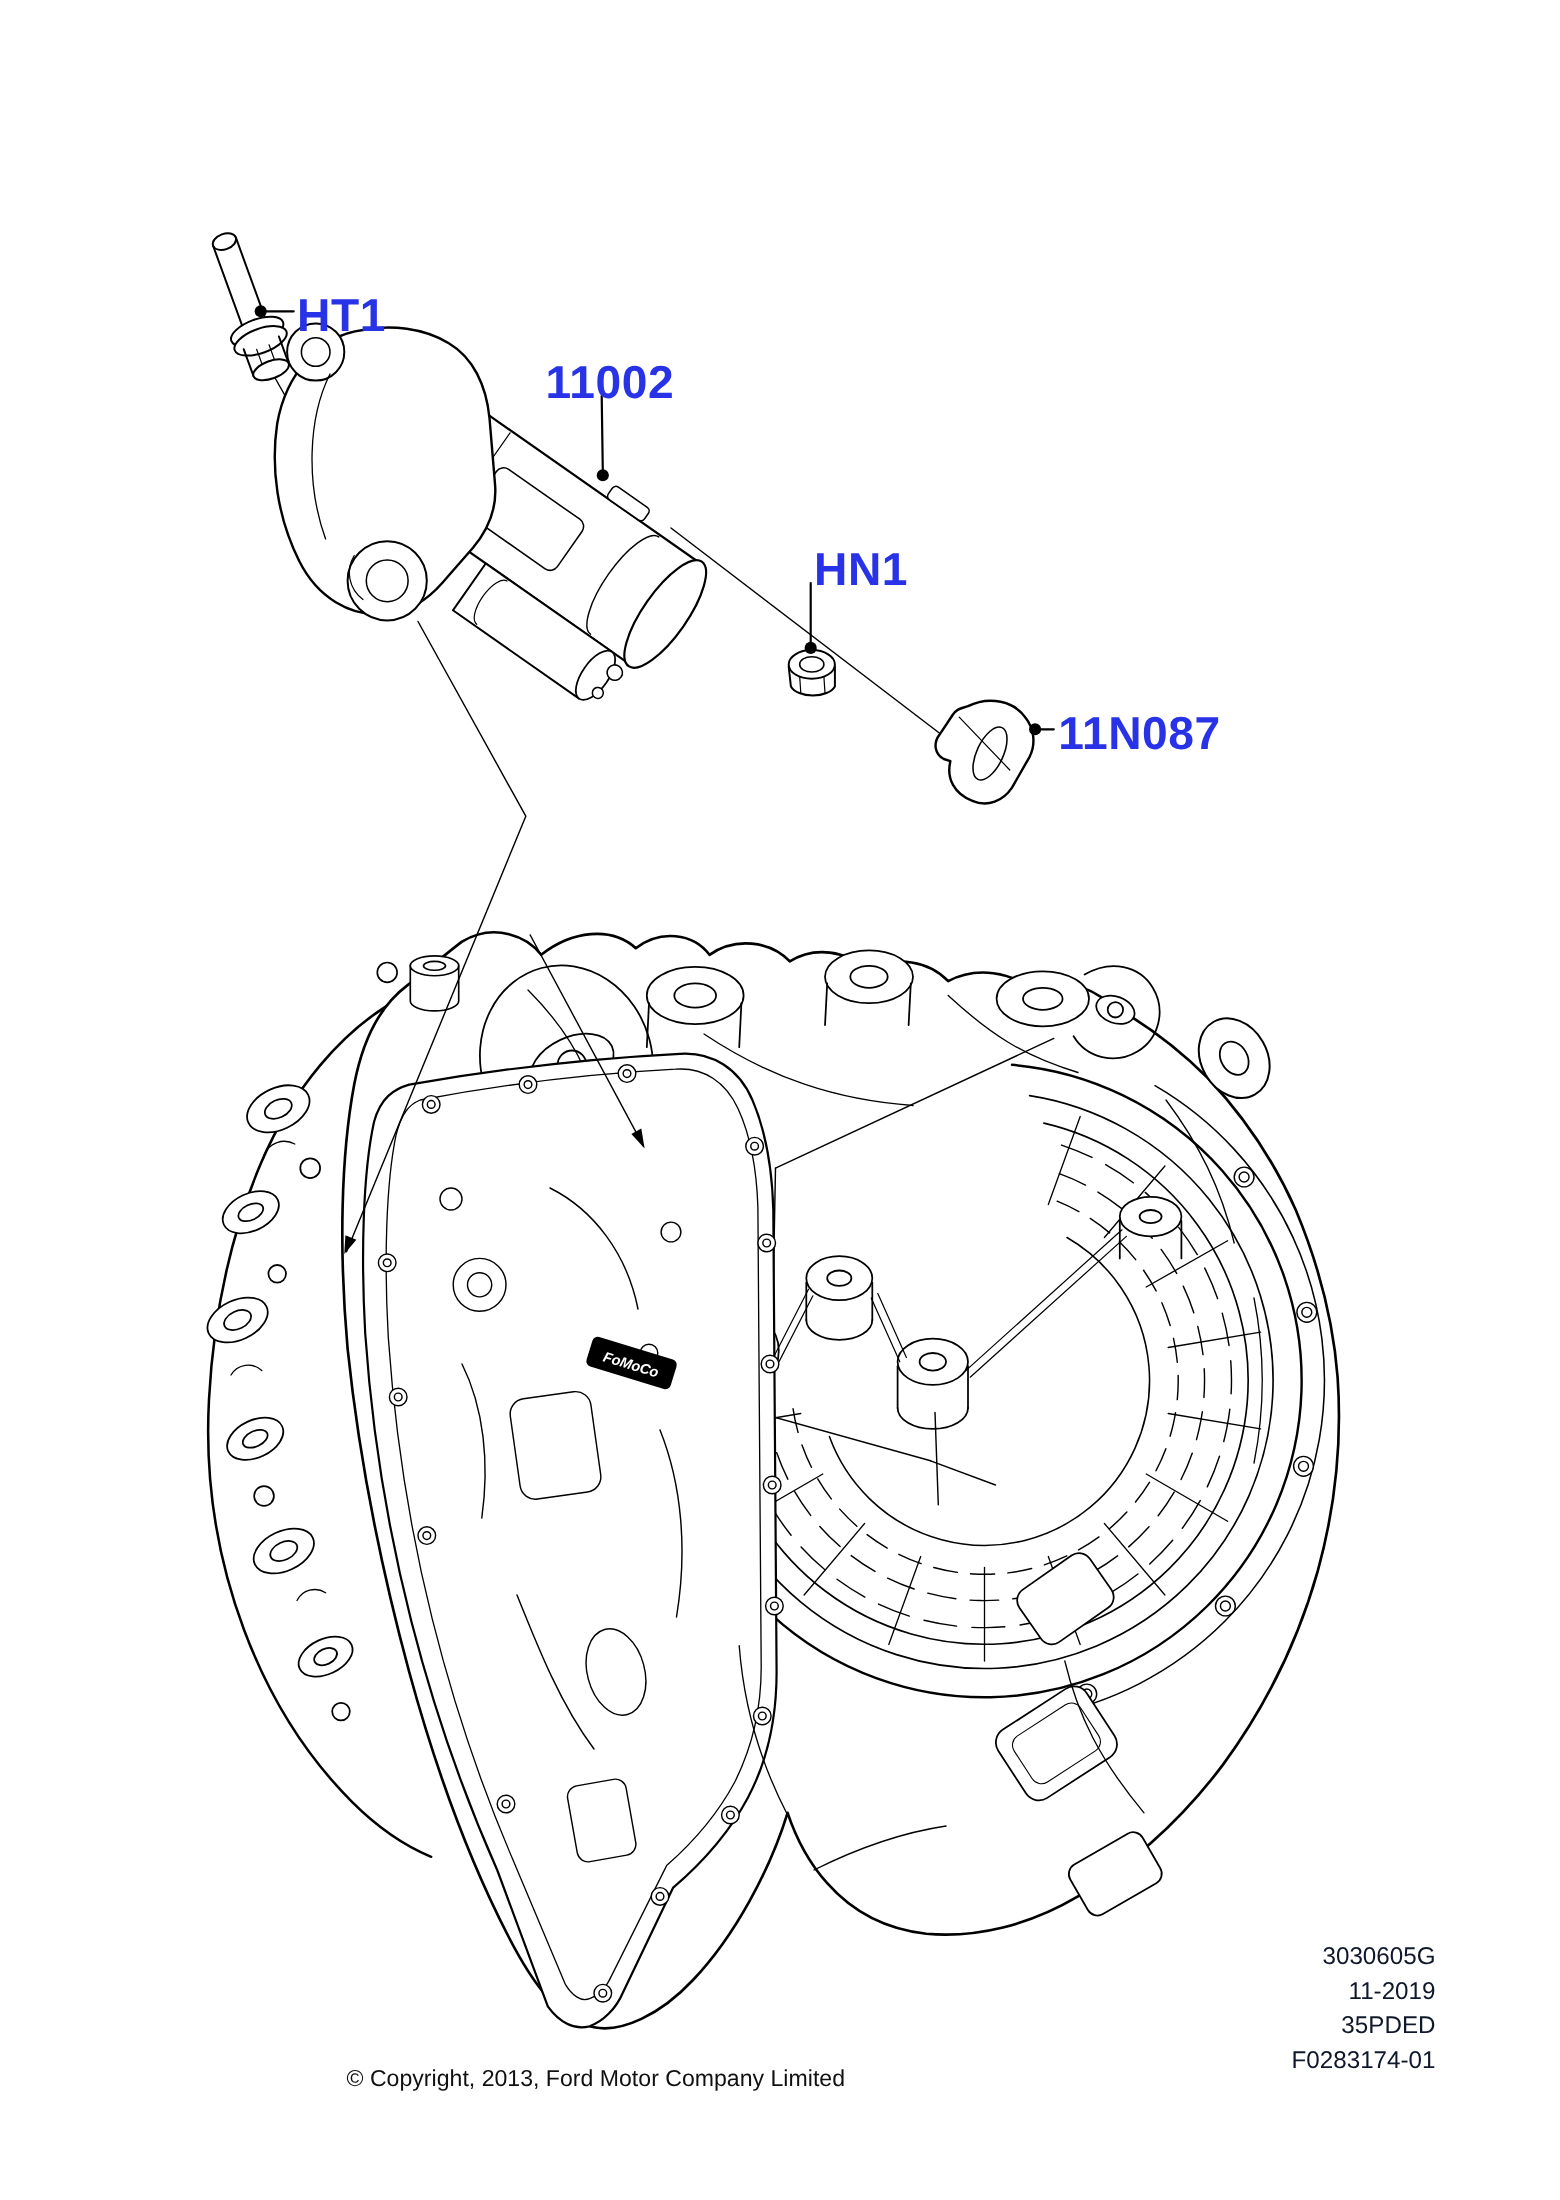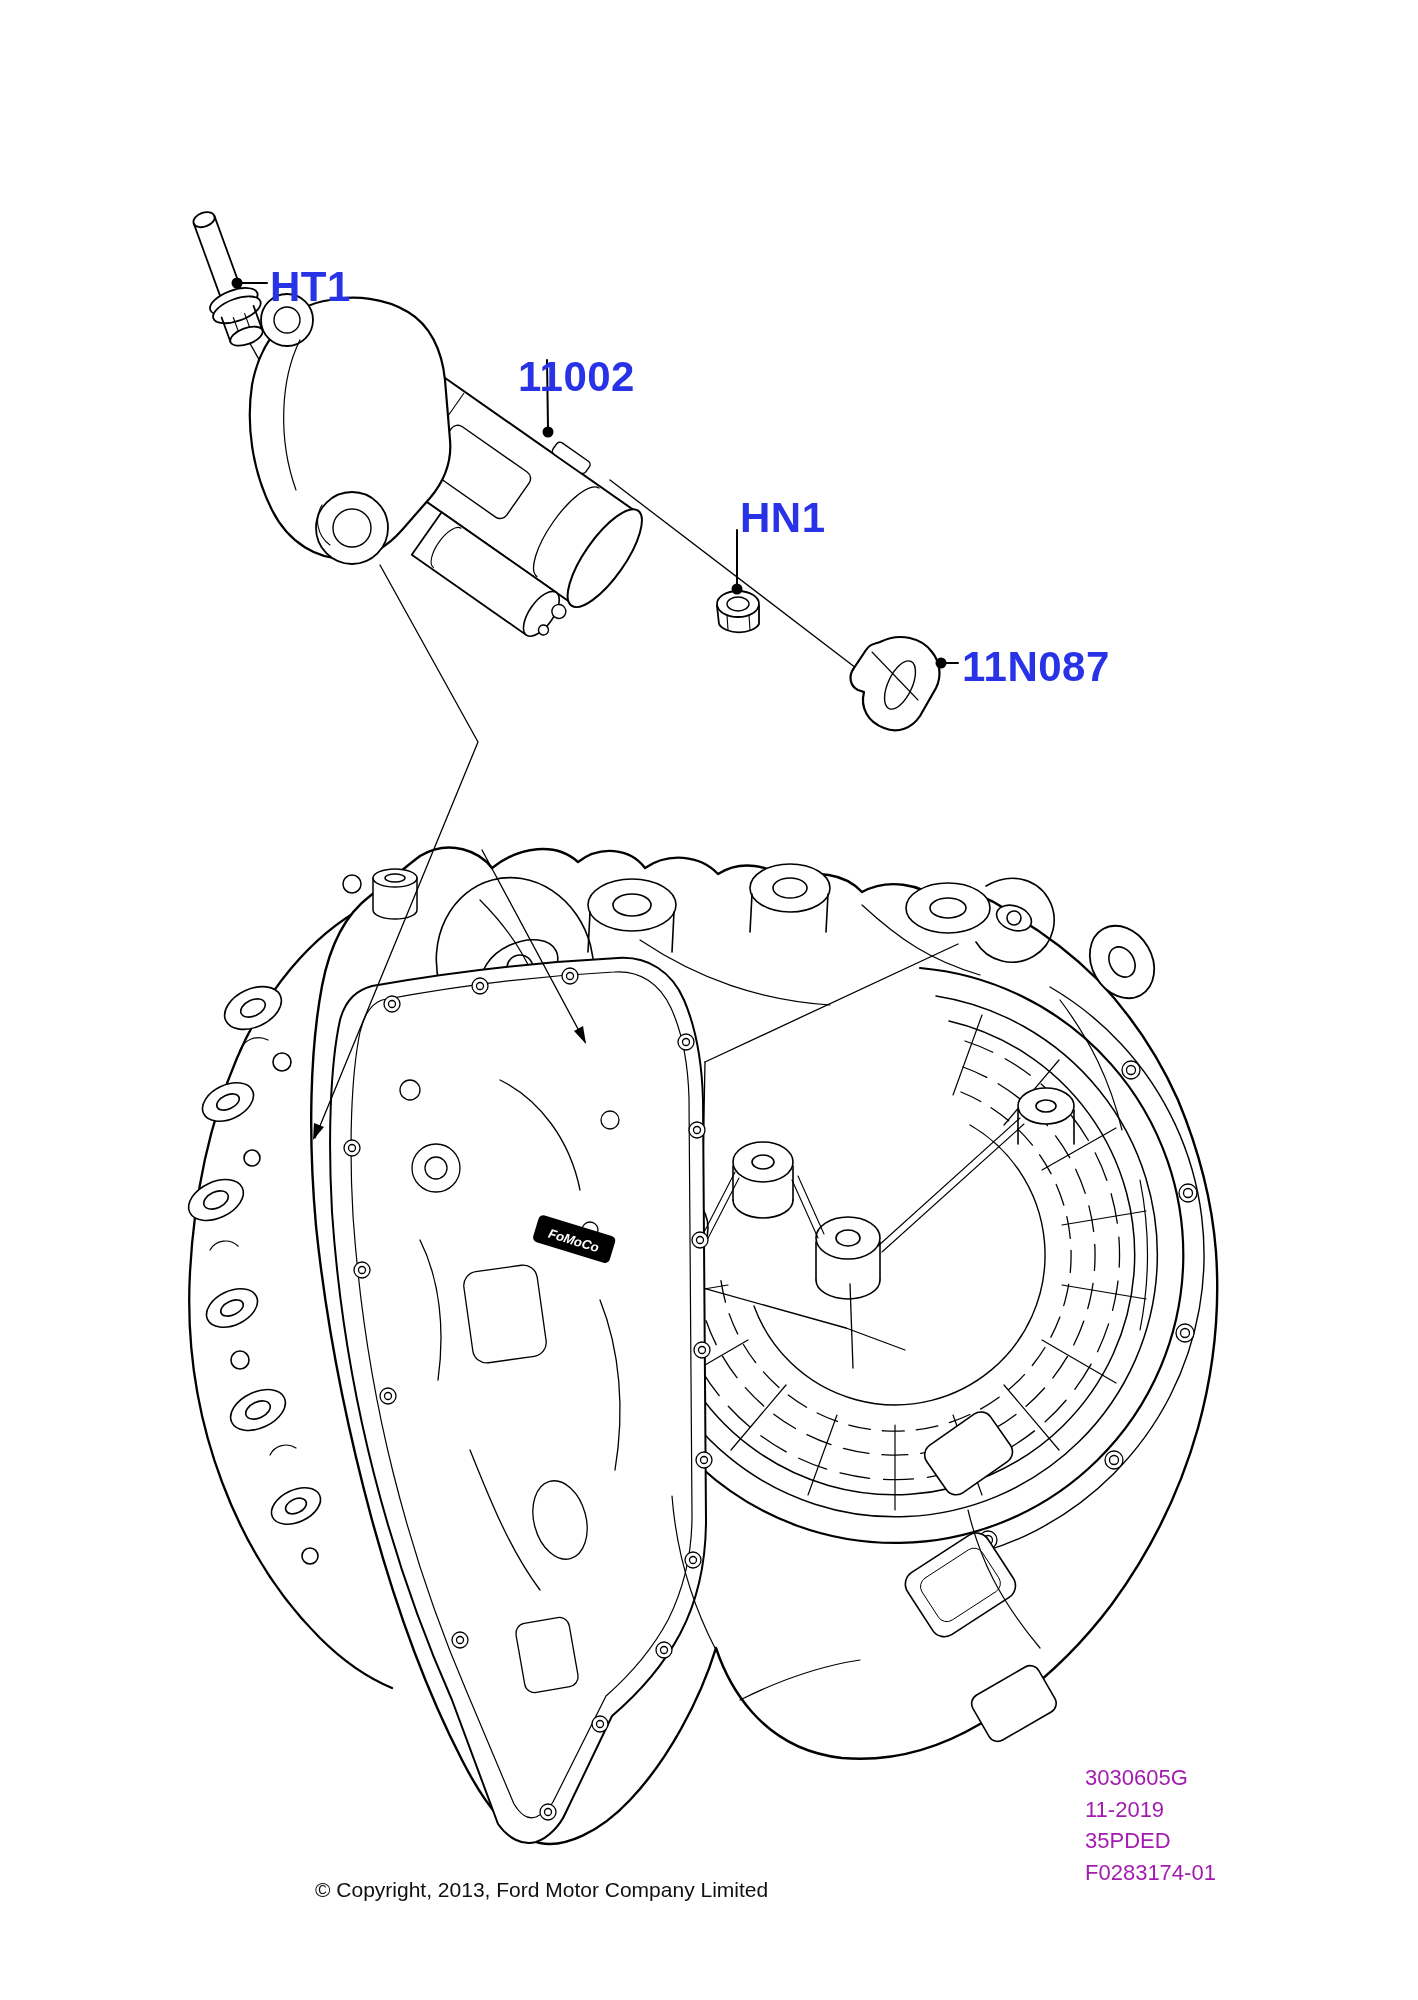--- a/index.html
+++ b/index.html
@@ -2,25 +2,25 @@
 <html><head>
 <meta charset="utf-8">
 <style>
   html,body{margin:0;padding:0;background:#fff;}
   .page{position:relative;width:1418px;height:2000px;background:#ffffff;overflow:hidden;
         font-family:"Liberation Sans", sans-serif;}
   .art{position:absolute;left:0;top:0;width:1418px;height:2000px;}
   .plabel{position:absolute;font-weight:700;font-size:42px;line-height:1;
           color:#2832e6;letter-spacing:.5px;cursor:pointer;white-space:nowrap;}
   .lbl-ht1{left:270px;top:266px;}
-  .lbl-11002{left:518px;top:327px;margin-top:29px;}
+  .lbl-11002{left:496px;top:327px;}
   .lbl-hn1{left:712px;top:497px;margin-left:28px;}
   .lbl-11n087{left:962px;top:646px;}
-  .codes{position:absolute;left:1085px;top:1762px;width:220px;text-align:left;
-         font-size:22px;line-height:31.5px;color:#a21caf;}
+  .codes{position:absolute;left:1085px;top:1762px;width:220px;text-align:right;
+         font-size:22px;line-height:31.5px;color:#0f172a;}
   .copyright{position:absolute;left:315px;top:1878px;width:520px;
              font-size:21px;color:#101010;}
   svg *{vector-effect:non-scaling-stroke;}
 </style>
 </head>
 <body>
 
 <div class="page">
 
   <svg class="art" viewBox="0 0 1418 2000" fill="none" stroke="#000" stroke-linecap="round" stroke-linejoin="round">

